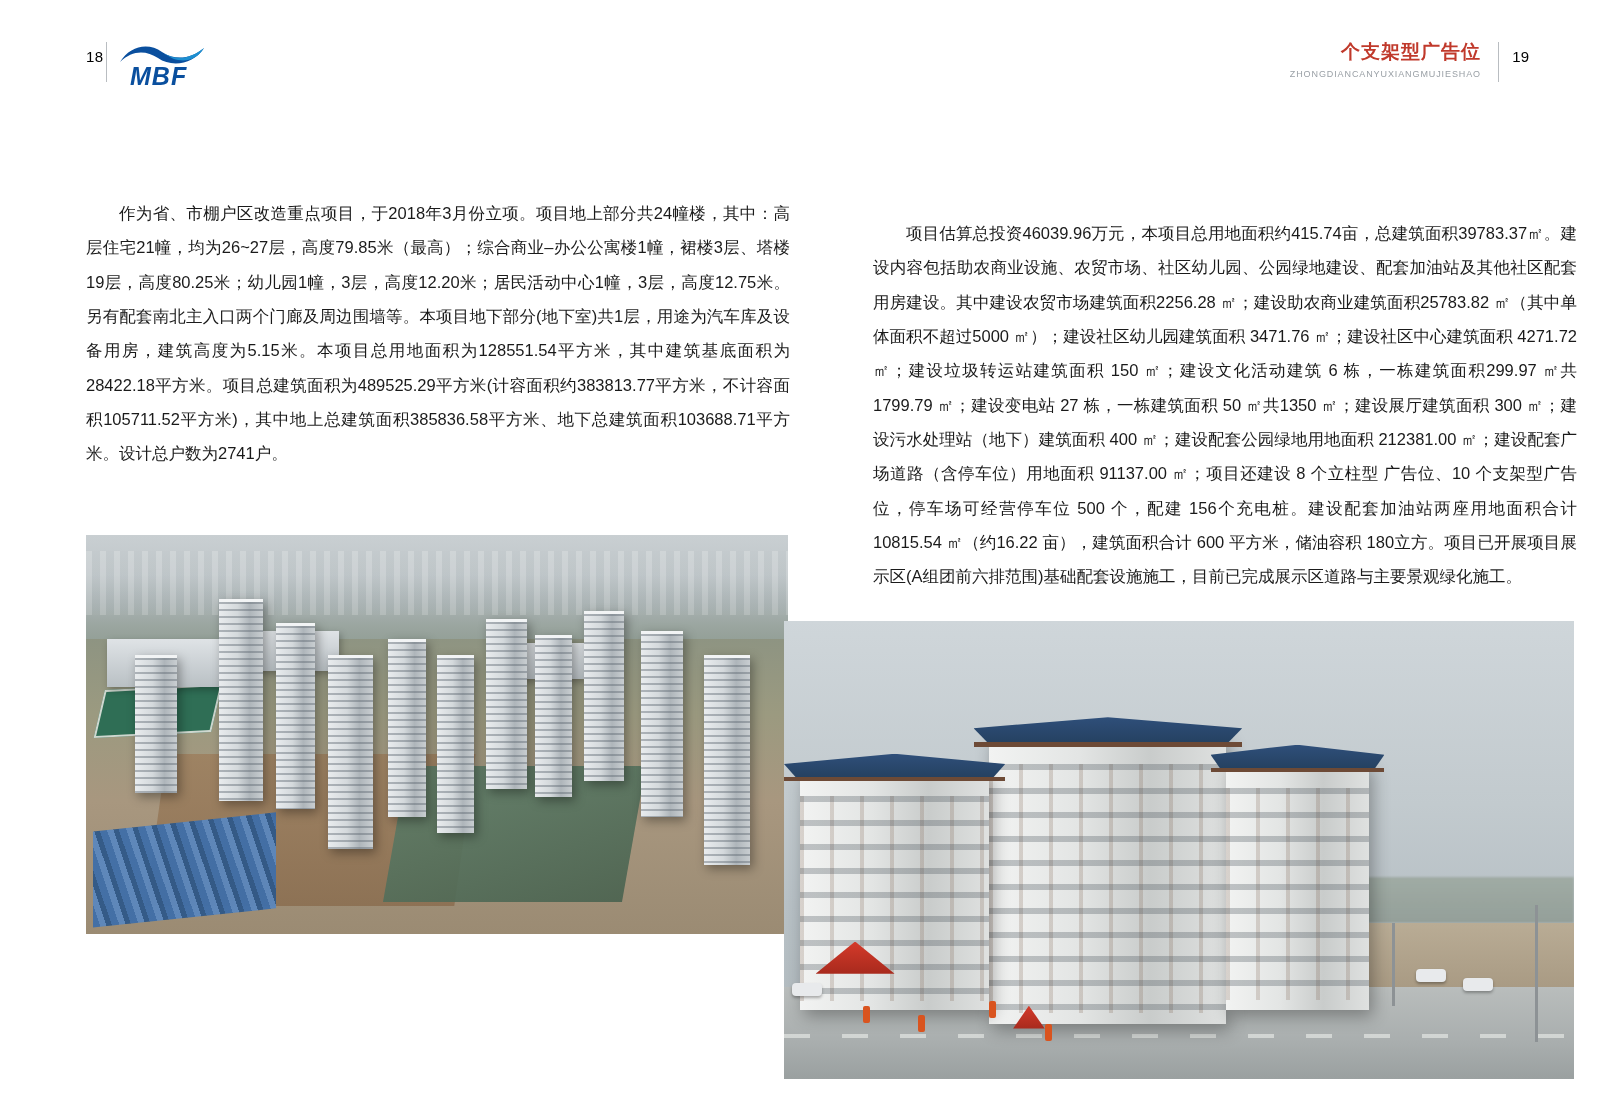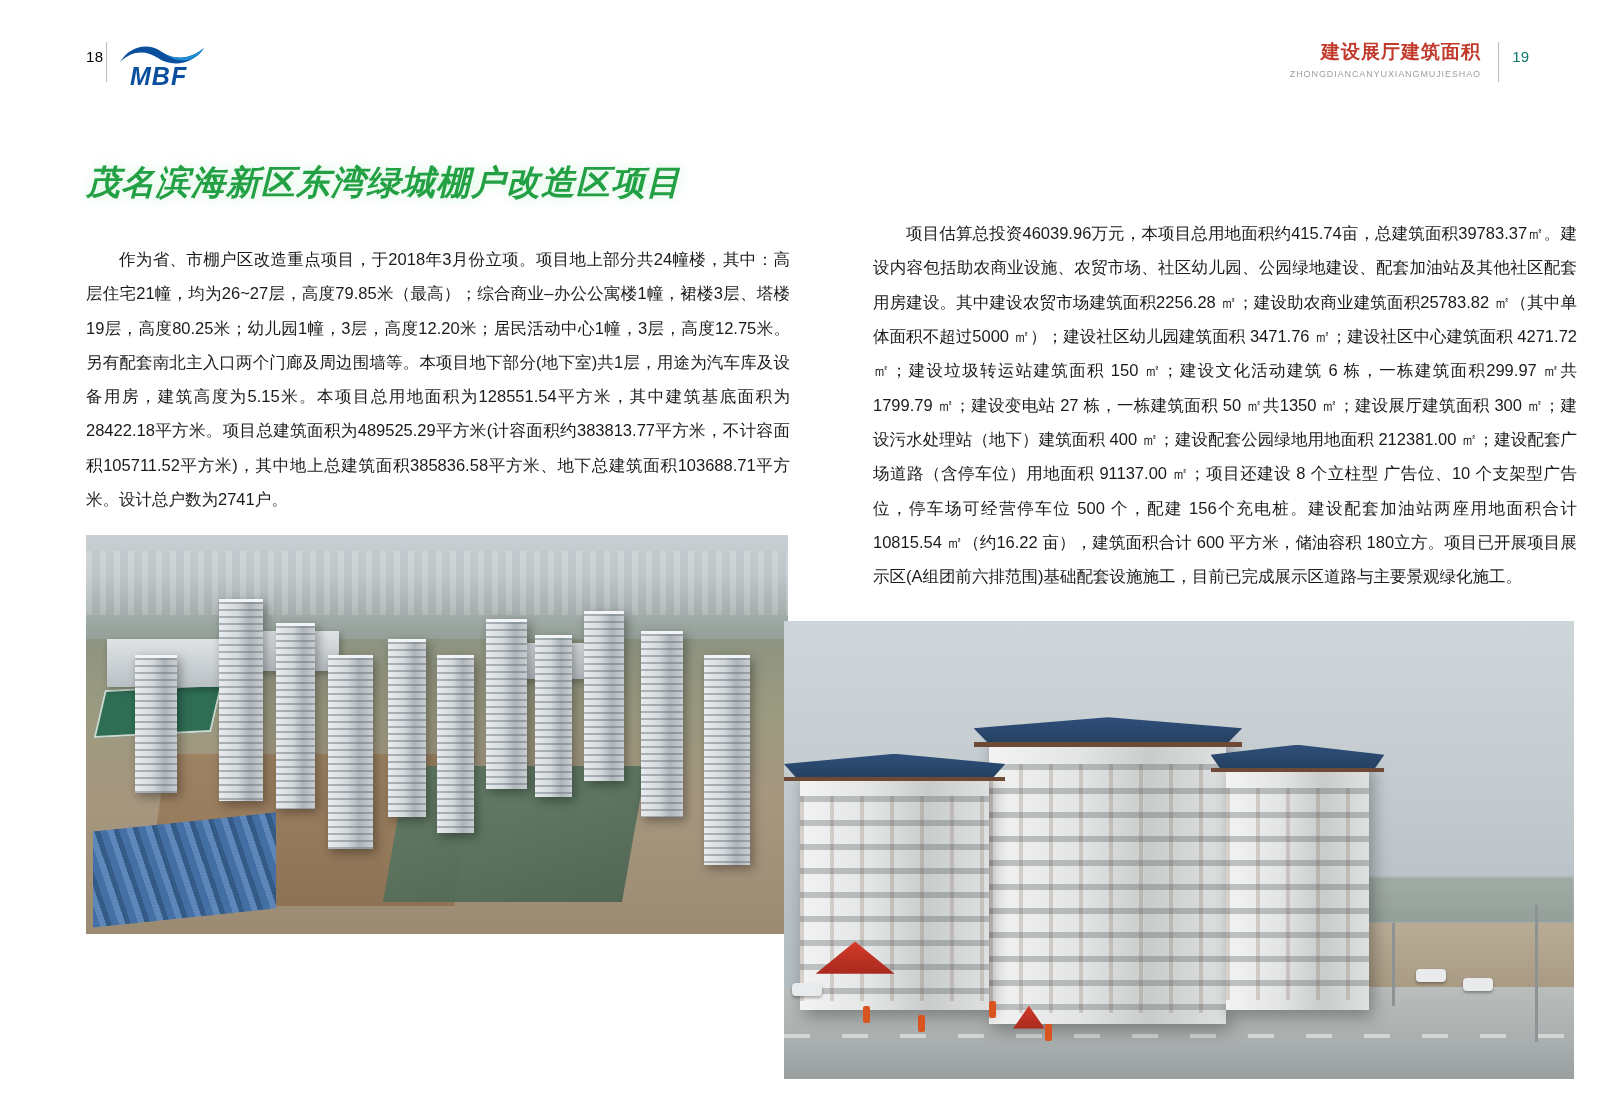--- a/index.html
+++ b/index.html
@@ -88,21 +88,21 @@
     top: 42px;
     width: 1px;
     height: 40px;
     background: #b9bdc1;
   }
   .page-num-right {
     position: absolute;
     right: 82px;
     top: 48px;
     font-size: 15px;
-    color: #0f766e;
+    color: #000000;
   }
 
   
   .col {
     position: absolute;
     top: 160px;
   }
   .col-left  { left: 86px;  width: 704px; }
   .col-right { left: 873px; width: 704px; }
 
@@ -288,29 +288,28 @@
 
   <div class="logo">
     <svg class="swoosh" viewBox="0 0 88 22">
       <path d="M2 18 C12 2, 30 -2, 44 8 C56 16, 72 16, 86 4 C76 20, 54 24, 40 14 C28 6, 14 6, 2 18 Z" fill="#0a4f9e"></path>
       <path d="M46 9 C58 17, 72 15, 86 4 C78 18, 60 21, 46 9 Z" fill="#1d8fd1"></path>
     </svg>
     <div class="logo-text">MBF</div>
   </div>
 
   <div class="hdr-right">
-    <div class="hdr-cn">建设展厅建筑面积</div>
+    <div class="hdr-cn">个支架型广告位</div>
     <div class="hdr-en">ZHONGDIANCANYUXIANGMUJIESHAO</div>
   </div>
   <div class="hdr-rule-right"></div>
   <div class="page-num-right">19</div>
 </div>
 
 <div class="col col-left">
-  <h1 class="title">茂名滨海新区东湾绿城棚户改造区项目</h1>
   <p class="body-text">作为省、市棚户区改造重点项目，于2018年3月份立项。项目地上部分共24幢楼，其中：高层住宅21幢，均为26~27层，高度79.85米（最高）；综合商业–办公公寓楼1幢，裙楼3层、塔楼19层，高度80.25米；幼儿园1幢，3层，高度12.20米；居民活动中心1幢，3层，高度12.75米。另有配套南北主入口两个门廊及周边围墙等。本项目地下部分(地下室)共1层，用途为汽车库及设备用房，建筑高度为5.15米。本项目总用地面积为128551.54平方米，其中建筑基底面积为28422.18平方米。项目总建筑面积为489525.29平方米(计容面积约383813.77平方米，不计容面积105711.52平方米)，其中地上总建筑面积385836.58平方米、地下总建筑面积103688.71平方米。设计总户数为2741户。</p>
 </div>
 
 <div class="col col-right">
   <p class="body-text right">项目估算总投资46039.96万元，本项目总用地面积约415.74亩，总建筑面积39783.37㎡。建设内容包括助农商业设施、农贸市场、社区幼儿园、公园绿地建设、配套加油站及其他社区配套用房建设。其中建设农贸市场建筑面积2256.28 ㎡；建设助农商业建筑面积25783.82 ㎡（其中单体面积不超过5000 ㎡）；建设社区幼儿园建筑面积 3471.76 ㎡；建设社区中心建筑面积 4271.72 ㎡；建设垃圾转运站建筑面积 150 ㎡；建设文化活动建筑 6 栋，一栋建筑面积299.97 ㎡共 1799.79 ㎡；建设变电站 27 栋，一栋建筑面积 50 ㎡共1350 ㎡；建设展厅建筑面积 300 ㎡；建设污水处理站（地下）建筑面积 400 ㎡；建设配套公园绿地用地面积 212381.00 ㎡；建设配套广场道路（含停车位）用地面积 91137.00 ㎡；项目还建设 8 个立柱型 广告位、10 个支架型广告位，停车场可经营停车位 500 个，配建 156个充电桩。建设配套加油站两座用地面积合计 10815.54 ㎡（约16.22 亩），建筑面积合计 600 平方米，储油容积 180立方。项目已开展项目展示区(A组团前六排范围)基础配套设施施工，目前已完成展示区道路与主要景观绿化施工。</p>
 </div>
 
 <div class="photo photo-left">
   <div class="sky-l"></div>
   <div class="far-city"></div>

